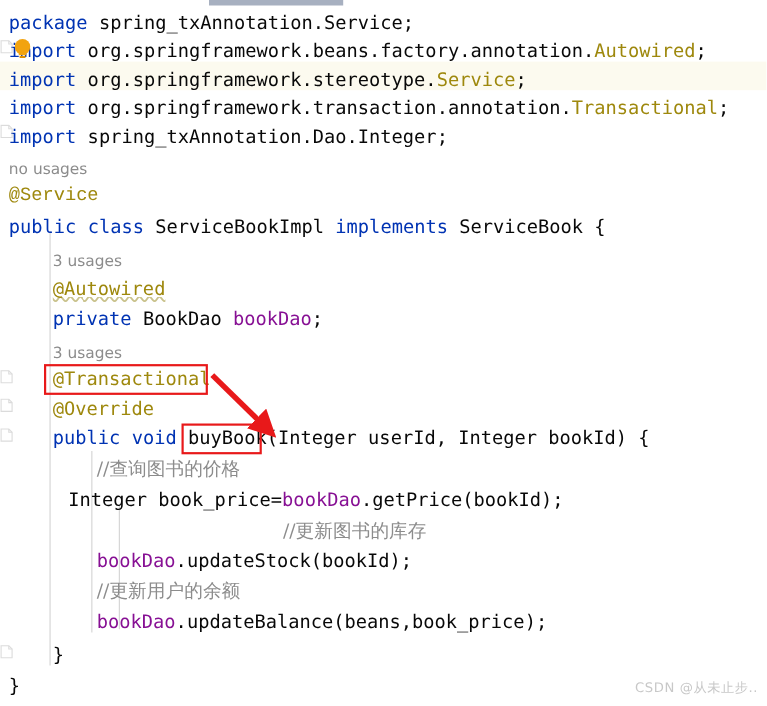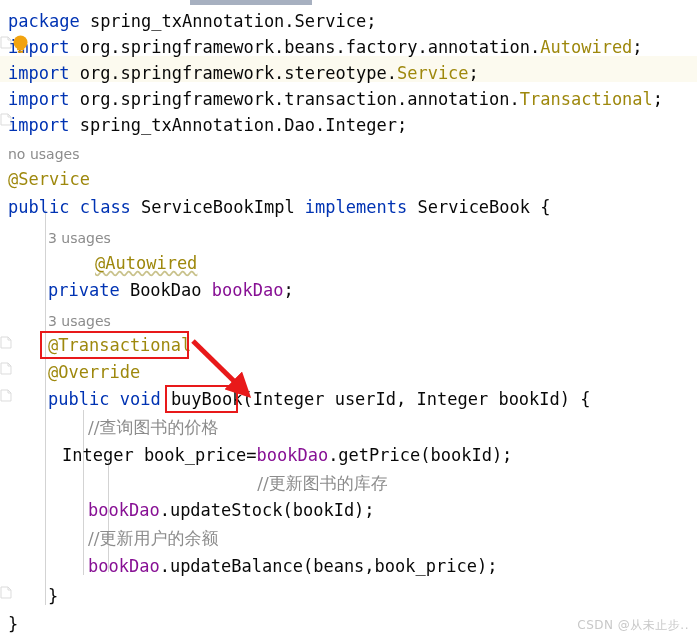--- a/index.html
+++ b/index.html
@@ -144,23 +144,23 @@
       <div class="indent-guide" style="left: 83px; top: 410px; height: 165px;"></div>
       <div class="indent-guide" style="left: 108px; top: 460px; height: 112px;"></div>
       <div class="usages" style="left: 8px; top: 143px;">no usages</div>
       <div class="usages" style="left: 48px; top: 227px;">3 usages</div>
       <div class="usages" style="left: 48px; top: 310px;">3 usages</div>
       <div class="line" style="top: 8px;"><span style="display: inline-block; width: 8px;"></span><span class="txt kw">package</span><span class="txt plain"> spring_txAnnotation.Service;</span></div>
       <div class="line" style="top: 34px;"><span style="display: inline-block; width: 8px;"></span><span class="txt kw">import</span><span class="txt plain"> org.springframework.beans.factory.annotation.</span><span class="txt anno">Autowired</span><span class="txt plain">;</span></div>
       <div class="line" style="top: 60px;"><span style="display: inline-block; width: 8px;"></span><span class="txt kw">import</span><span class="txt plain"> org.springframework.stereotype.</span><span class="txt anno">Service</span><span class="txt plain">;</span></div>
       <div class="line" style="top: 86px;"><span style="display: inline-block; width: 8px;"></span><span class="txt kw">import</span><span class="txt plain"> org.springframework.transaction.annotation.</span><span class="txt anno">Transactional</span><span class="txt plain">;</span></div>
       <div class="line" style="top: 112px;"><span style="display: inline-block; width: 8px;"></span><span class="txt kw">import</span><span class="txt plain"> spring_txAnnotation.Dao.Integer;</span></div>
-      <div class="line" style="top: 166px;"><span style="display: inline-block; width: 8px;"></span><span class="txt anno">@Service</span></div>
+      <div class="line" style="top: 166px; font-family: Liberation Mono, monospace;"><span style="display: inline-block; width: 8px;"></span><span class="txt anno">@Service</span></div>
       <div class="line" style="top: 194px;"><span style="display: inline-block; width: 8px;"></span><span class="txt kw">public</span><span class="txt plain"> </span><span class="txt kw">class</span><span class="txt plain"> ServiceBookImpl </span><span class="txt kw">implements</span><span class="txt plain"> ServiceBook {</span></div>
-      <div class="line" style="top: 250px; padding-left: 47px;"><span style="display: inline-block; width: 48px;"></span><span class="txt anno-wavy">@Autowired</span></div>
+      <div class="line" style="top: 250px;"><span style="display: inline-block; width: 48px;"></span><span class="txt anno-wavy">@Autowired</span></div>
       <div class="line" style="top: 277px;"><span style="display: inline-block; width: 48px;"></span><span class="txt kw">private</span><span class="txt plain"> BookDao </span><span class="txt field">bookDao</span><span class="txt plain">;</span></div>
       <div class="line" style="top: 359px;"><span style="display: inline-block; width: 48px;"></span><span class="txt anno">@Override</span></div>
       <div class="line" style="top: 332px;"><span style="display: inline-block; width: 48px;"></span><span class="txt anno">@Transactional</span></div>
       <div class="line" style="top: 386px;"><span style="display: inline-block; width: 48px;"></span><span class="txt kw">public</span><span class="txt plain"> </span><span class="txt kw">void</span><span class="txt plain"> </span><span class="txt plain">buyBook</span><span class="txt plain">(Integer userId, Integer bookId) {</span></div>
       <div class="line" style="top: 414px;"><span style="display: inline-block; width: 88px;"></span><span class="txt comment">//查询图书的价格</span></div>
       <div class="line" style="top: 442px;"><span style="display: inline-block; width: 62px;"></span><span class="txt plain">Integer book_price=</span><span class="txt field">bookDao</span><span class="txt plain">.getPrice(bookId);</span></div>
       <div class="line" style="top: 470px; text-align: center;"><span style="display: inline-block; width: 88px;"></span><span class="txt comment">//更新图书的库存</span></div>
       <div class="line" style="top: 497px;"><span style="display: inline-block; width: 88px;"></span><span class="txt field">bookDao</span><span class="txt plain">.updateStock(bookId);</span></div>
       <div class="line" style="top: 525px;"><span style="display: inline-block; width: 88px;"></span><span class="txt comment">//更新用户的余额</span></div>
       <div class="line" style="top: 553px;"><span style="display: inline-block; width: 88px;"></span><span class="txt field">bookDao</span><span class="txt plain">.updateBalance(beans,book_price);</span></div>

